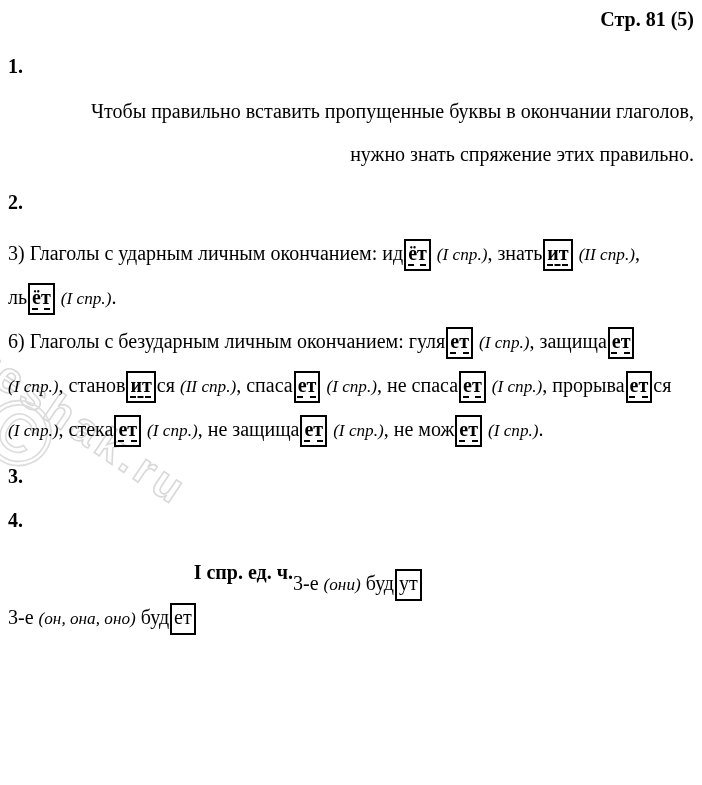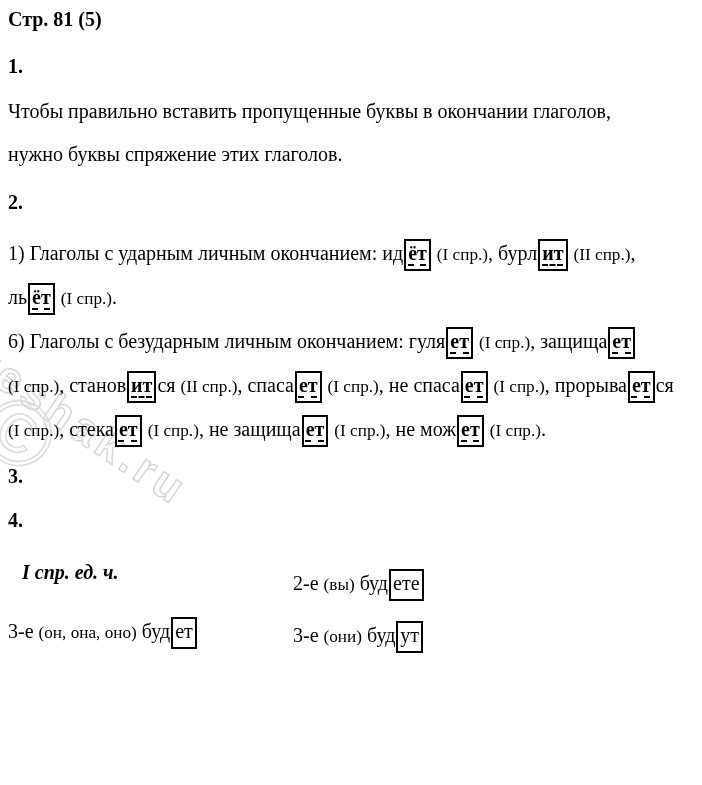--- a/index.html
+++ b/index.html
@@ -50,21 +50,21 @@
   }
 
   
   .page {
     position: relative;
     z-index: 1;
     padding: 6px 8px 0 8px;
   }
   .hdr {
     display: flex;
-    justify-content: flex-start;
+    justify-content: flex-end;
     align-items: flex-start;
     height: 26px;
     line-height: 26px;
   }
   .hdr .title { font-weight: bold; }
   .hdr .copy  { font-weight: normal; }
 
   .sec-num {
     font-weight: bold;
     line-height: 28px;
@@ -72,26 +72,27 @@
   #sec1-num { margin-top: 20px; }
   #sec2-num { margin-top: 12px; }
   #sec3-num { margin-top: 10px; }
   #sec4-num { margin-top: 16px; }
 
   .para { }
   .para .line {
     line-height: 43px;
     white-space: nowrap;
   }
-  #para1 { margin-top: 10px; }
+  #para1 { margin-top: 10px; text-align: right; }
   #para2 { margin-top: 16px; }
   #para3 { margin-top: 0; }
   #para4 { margin-top: 13px; }
 
   .it {
+    font-style: italic;
     font-size: 0.86em;
   }
   .bold { font-weight: bold; }
 
   .box {
     border: 2px solid #000000;
     padding: 1px 2px 5px 2px;
     margin: 0 1px;
   }
   .dashed {
@@ -105,24 +106,24 @@
 
   
   .conj-table {
     margin-top: 24px;
     display: grid;
     grid-template-columns: 285px 1fr;
   }
   .conj-col { }
   .col-h {
     font-weight: bold;
-    font-style: italic;
     line-height: 28px;
     padding-left: 14px;
-    margin-bottom: 20px;
+    margin-bottom: 6px;
+    text-align: right;
   }
   .conj-col .row {
     line-height: 50px;
     white-space: nowrap;
   }
 </style>
 </head>
 <body>
 
 <div class="watermark">
@@ -132,42 +133,41 @@
 
 <div class="page">
 
   <div class="hdr">
     <span class="title">Стр. 81 (5)</span>
   </div>
 
   <div class="sec-num" id="sec1-num">1.</div>
   <div class="para" id="para1">
       <div class="line"><span>Чтобы правильно вставить пропущенные буквы в окончании глаголов,</span></div>
-      <div class="line"><span>нужно буквы спряжение этих глаголов.</span></div>
+      <div class="line"><span>нужно знать спряжение этих правильно.</span></div>
     </div>
 
   <div class="sec-num" id="sec2-num">2.</div>
   <div class="para" id="para2">
-      <div class="line"><span>1) Глаголы с ударным личным окончанием: ид</span><span class="box dashed bold">ёт</span><span> </span><span class="it">(I спр.)</span><span>, бурл</span><span class="box dashed bold">ит</span><span> </span><span class="it">(II спр.)</span><span>,</span></div>
+      <div class="line"><span>3) Глаголы с ударным личным окончанием: ид</span><span class="box dashed bold">ёт</span><span> </span><span class="it">(I спр.)</span><span>, знать</span><span class="box dashed bold">ит</span><span> </span><span class="it">(II спр.)</span><span>,</span></div>
       <div class="line"><span>ль</span><span class="box dashed bold">ёт</span><span> </span><span class="it">(I спр.)</span><span>.</span></div>
     </div>
   <div class="para" id="para3">
       <div class="line"><span>6) Глаголы с безударным личным окончанием: гуля</span><span class="box dashed bold">ет</span><span> </span><span class="it">(I спр.)</span><span>, защища</span><span class="box dashed bold">ет</span></div>
       <div class="line"><span class="it">(I спр.)</span><span>, станов</span><span class="box dashed bold">ит</span><span>ся </span><span class="it">(II спр.)</span><span>, спаса</span><span class="box dashed bold">ет</span><span> </span><span class="it">(I спр.)</span><span>, не спаса</span><span class="box dashed bold">ет</span><span> </span><span class="it">(I спр.)</span><span>, прорыва</span><span class="box dashed bold">ет</span><span>ся</span></div>
       <div class="line"><span class="it">(I спр.)</span><span>, стека</span><span class="box dashed bold">ет</span><span> </span><span class="it">(I спр.)</span><span>, не защища</span><span class="box dashed bold">ет</span><span> </span><span class="it">(I спр.)</span><span>, не мож</span><span class="box dashed bold">ет</span><span> </span><span class="it">(I спр.)</span><span>.</span></div>
     </div>
 
   <div class="sec-num" id="sec3-num">3.</div>
 
   <div class="sec-num" id="sec4-num">4.</div>
 
   <div class="conj-table">
     <div class="conj-col">
       <div class="col-h">I спр. ед. ч.</div>
       <div class="row"><span>3-е </span><span class="it">(он, она, оно)</span><span> буд</span><span class="box">ет</span></div>
     </div>
     <div class="conj-col">
-      <div class="row"><span>2-е </span><span class="it">(вы)</span><span> буд</span><span class="box">ете</span></div>
       <div class="row"><span>3-е </span><span class="it">(они)</span><span> буд</span><span class="box">ут</span></div>
     </div>
   </div>
 
 </div>
 
 </body></html>

